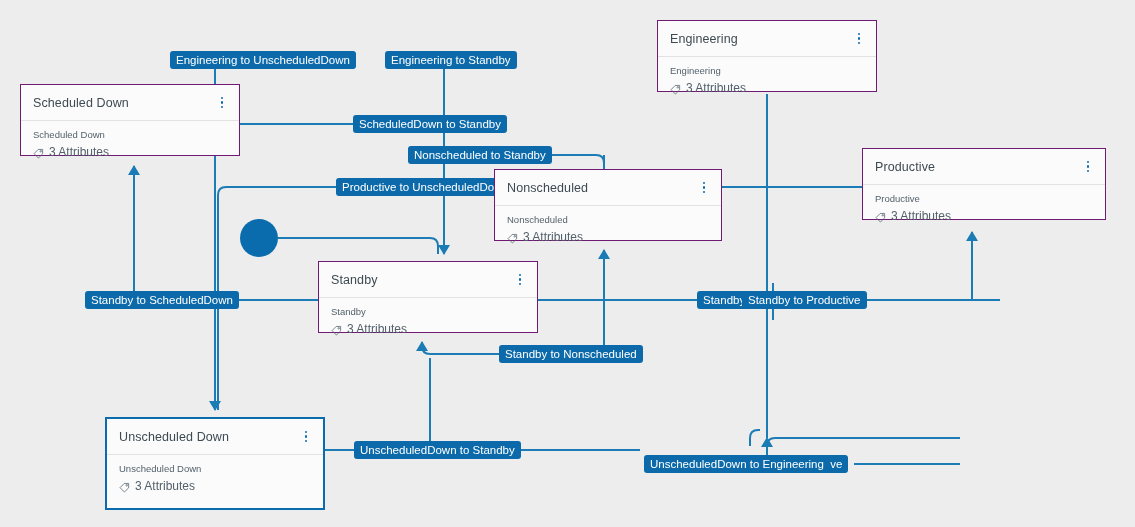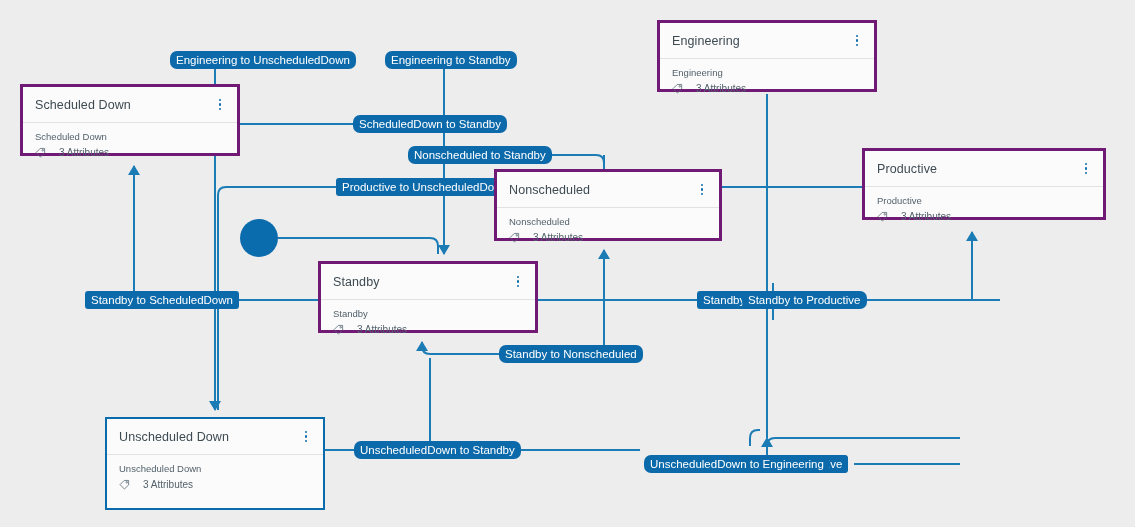--- a/index.html
+++ b/index.html
@@ -24,21 +24,21 @@
     position: absolute;
     left: 0; top: 0;
     width: 1135px;
     height: 527px;
     z-index: 1;
   }
   
   .state-card {
     position: absolute;
     background: #fbfbfb;
-    border: 3px solid #701a75;
+    border: 1px solid #701a75;
     box-sizing: border-box;
     z-index: 5;
   }
   .state-card.selected {
     border: 2px solid #0b6cad;
   }
   .card-header {
     height: 36px;
     border-bottom: 1px solid #e2e2e2;
     display: flex;
@@ -77,43 +77,43 @@
   }
   .card-sub {
     font-size: 9.5px;
     color: #53616b;
     margin-bottom: 5px;
     white-space: nowrap;
   }
   .card-attrs {
     display: flex;
     align-items: flex-end;
-    gap: 13px;
-    font-size: 10px;
+    gap: 5px;
+    font-size: 12px;
     color: #53616b;
     white-space: nowrap;
   }
   .tag-icon { flex: 0 0 auto; display:block; }
   
   .chip {
     position: absolute;
     background: #0c6aaa;
     color: #ffffff;
     font-size: 11.5px;
     line-height: 18px;
     height: 18px;
     padding: 0 6px;
     border-radius: 3px;
     white-space: nowrap;
     box-sizing: border-box;
     z-index: 10;
     cursor: pointer;
   }
   .chip.under { z-index: 4; }
-  .chip.over  { z-index: 12; border-radius: 7px; }
+  .chip.over  { z-index: 12; }
   
   .start-node {
     position: absolute;
     width: 38px;
     height: 38px;
     border-radius: 50%;
     background: #0b6cad;
     z-index: 6;
     cursor: pointer;
   }

